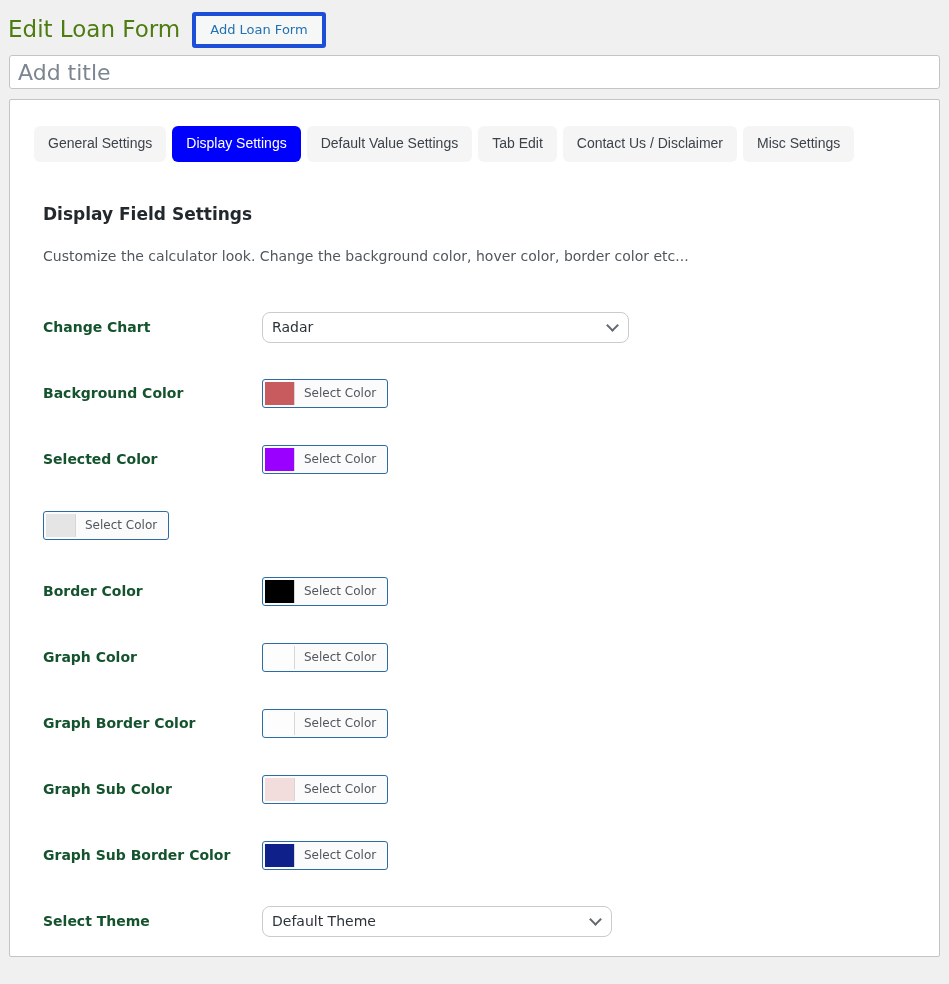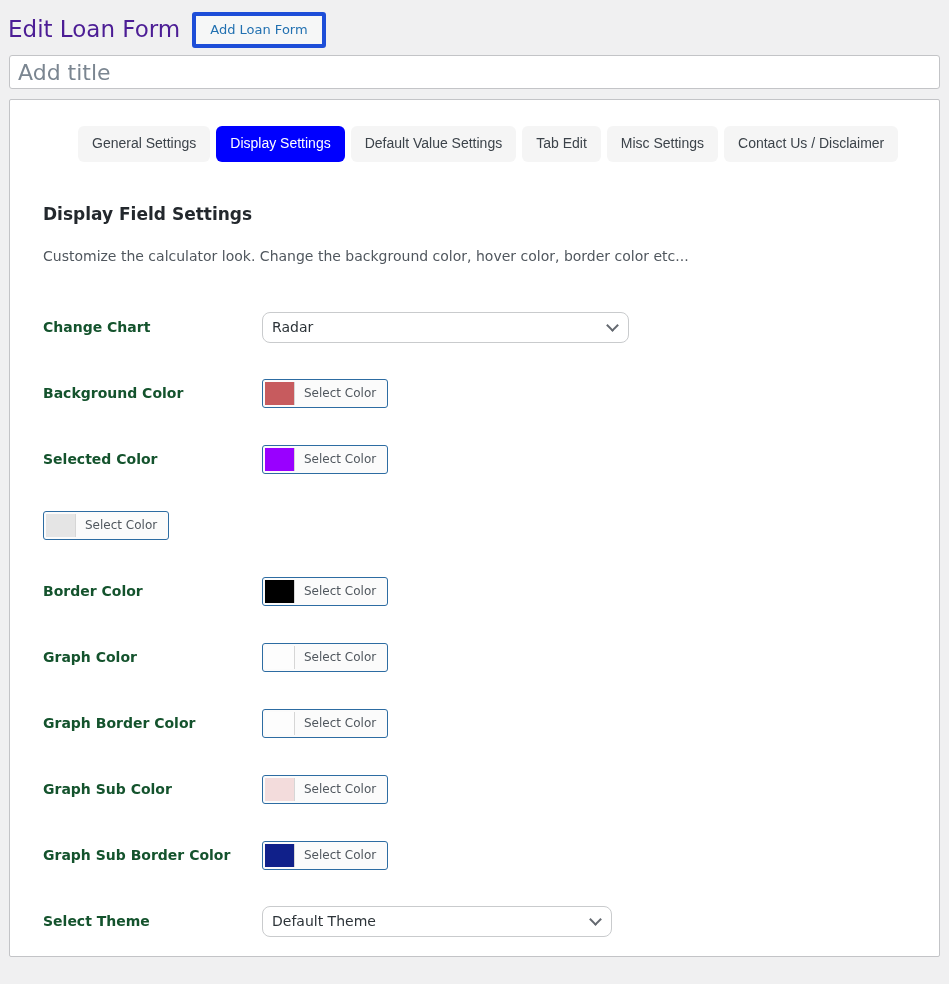--- a/index.html
+++ b/index.html
@@ -21,21 +21,21 @@
   .header-row {
     display: flex;
     align-items: center;
     gap: 12px;
     padding: 14px 0 0 8px;
     height: 46px;
   }
   .page-title {
     font-size: 23px;
     font-weight: 400;
-    color: #4c1d95;
+    color: #4d7c0f;
     line-height: 1.3;
     white-space: nowrap;
   }
   .add-new-btn {
     display: inline-block;
     font-size: 13px;
     line-height: 2.15384615;
     color: #2271b1;
     background: #f6f7f7;
     border: 4px solid #1d4ed8;
@@ -75,21 +75,20 @@
     border: 1px solid #c3c4c7;
     border-radius: 2px;
   }
 
   
   .tabs {
     display: flex;
     flex-wrap: nowrap;
     gap: 6px;
     padding: 26px 0 0 24px;
-    margin-left: 44px;
   }
   .tab {
     font-size: 14px;
     font-family: "Liberation Sans", sans-serif;
     color: #3c434a;
     background: #f5f5f5;
     border: none;
     border-radius: 6px;
     padding: 9px 14px;
     white-space: nowrap;
@@ -219,22 +218,22 @@
     <input class="title-input" type="text" placeholder="Add title" style="">
   </div>
 
   <div class="panel">
 
     <div class="tabs">
       <button class="tab">General Settings</button>
       <button class="tab active">Display Settings</button>
       <button class="tab">Default Value Settings</button>
       <button class="tab">Tab Edit</button>
+      <button class="tab">Contact Us / Disclaimer</button>
       <button class="tab">Misc Settings</button>
-      <button class="tab">Contact Us / Disclaimer</button>
     </div>
 
     <div class="section">
       <h2 class="section-title">Display Field Settings</h2>
       <p class="section-desc">Customize the calculator look. Change the background color, hover color, border color etc...</p>
 
       <div class="settings">
 
         <div class="row">
           <div class="row-label">Change Chart</div>

